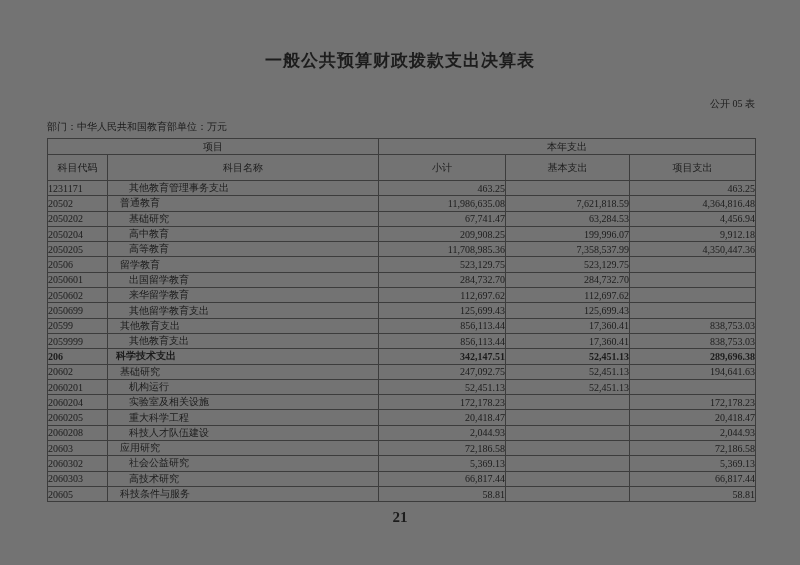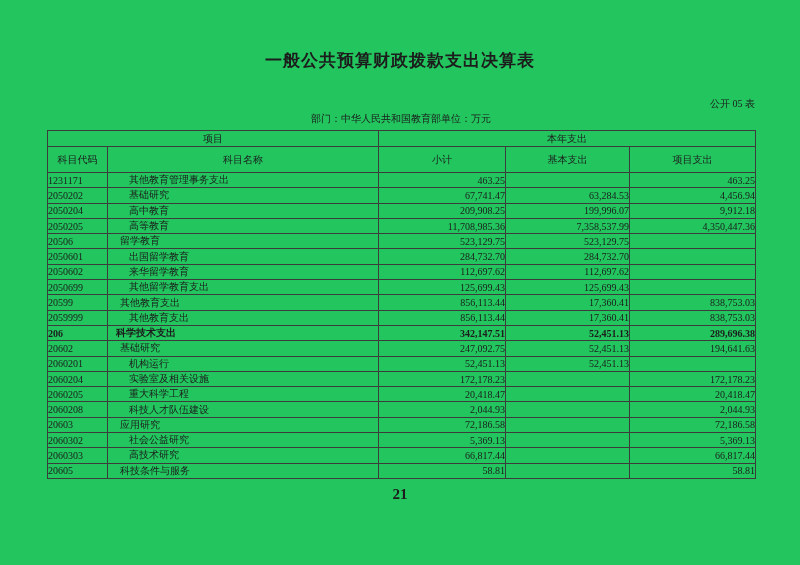--- a/index.html
+++ b/index.html
@@ -1,43 +1,43 @@
 <!DOCTYPE html>
 <html><head>
 <meta charset="utf-8">
 <style>
   * { box-sizing: border-box; margin: 0; padding: 0; }
   html, body { background: #ffffff; }
   .page {
     position: relative;
     width: 800px;
     height: 565px;
-    background: #22c55e;
+    background: #737373;
     font-family: "Liberation Serif", "DejaVu Serif", serif;
     color: #1c1c1c;
     overflow: hidden;
   }
   .doc-title {
     padding-top: 50px;
     text-align: center;
     font-size: 17px;
     font-weight: bold;
     letter-spacing: 1px;
     line-height: 22px;
   }
   .meta {
     margin: 25px 45px 0 47px;
     font-size: 10px;
     line-height: 13px;
   }
   .meta-top { text-align: right; }
   .meta-line {
     display: flex;
-    justify-content: center;
-    margin-top: 2px;
+    justify-content: flex-start;
+    margin-top: 10px;
   }
   table.budget {
     border-collapse: collapse;
     table-layout: fixed;
     width: 708px;
     margin: 5px 0 0 47px;
   }
   table.budget th, table.budget td {
     border: 1px solid #3c3c3c;
     font-size: 10px;
@@ -100,20 +100,27 @@
     </thead>
     <tbody>
         <tr>
           <td class="col-code">1231171</td>
           <td class="col-name" style="padding-left: 21px;">其他教育管理事务支出</td>
           <td class="col-num">463.25</td>
           <td class="col-num"></td>
           <td class="col-num">463.25</td>
         </tr>
         <tr>
+          <td class="col-code">20502</td>
+          <td class="col-name" style="padding-left: 12px;">普通教育</td>
+          <td class="col-num">11,986,635.08</td>
+          <td class="col-num">7,621,818.59</td>
+          <td class="col-num">4,364,816.48</td>
+        </tr>
+        <tr>
           <td class="col-code">2050202</td>
           <td class="col-name" style="padding-left: 21px;">基础研究</td>
           <td class="col-num">67,741.47</td>
           <td class="col-num">63,284.53</td>
           <td class="col-num">4,456.94</td>
         </tr>
         <tr>
           <td class="col-code">2050204</td>
           <td class="col-name" style="padding-left: 21px;">高中教育</td>
           <td class="col-num">209,908.25</td>

